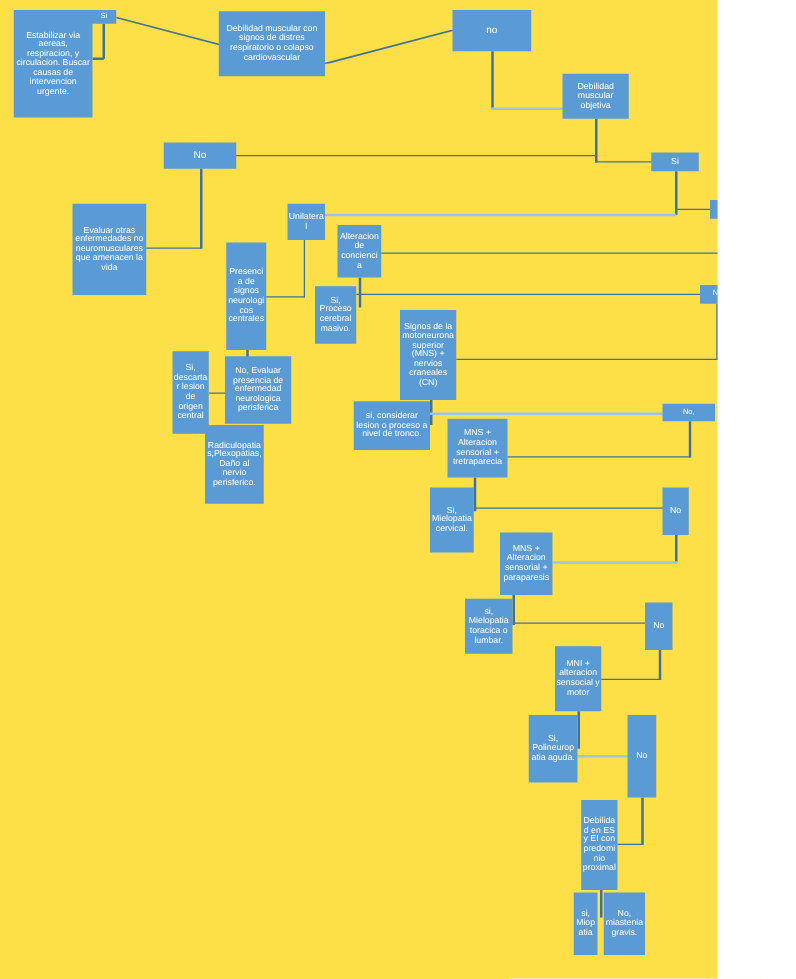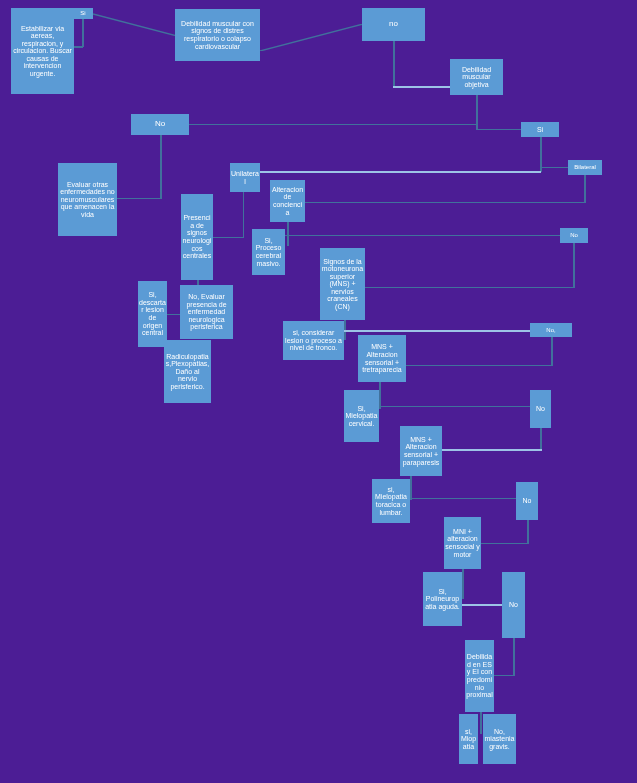--- a/index.html
+++ b/index.html
@@ -6,23 +6,23 @@
   html, body {
     margin: 0;
     padding: 0;
     background: #ffffff;
   }
   body {
     font-family: "Liberation Sans", sans-serif;
   }
   #canvas {
     position: relative;
-    width: 637px;
+    width: 574px;
     height: 783px;
-    background: #4c1d95;
+    background: #fde047;
     overflow: hidden;
   }
   .node {
     position: absolute;
     background: #5B9BD5;
     color: #ffffff;
     display: flex;
     align-items: center;
     justify-content: center;
     text-align: center;

